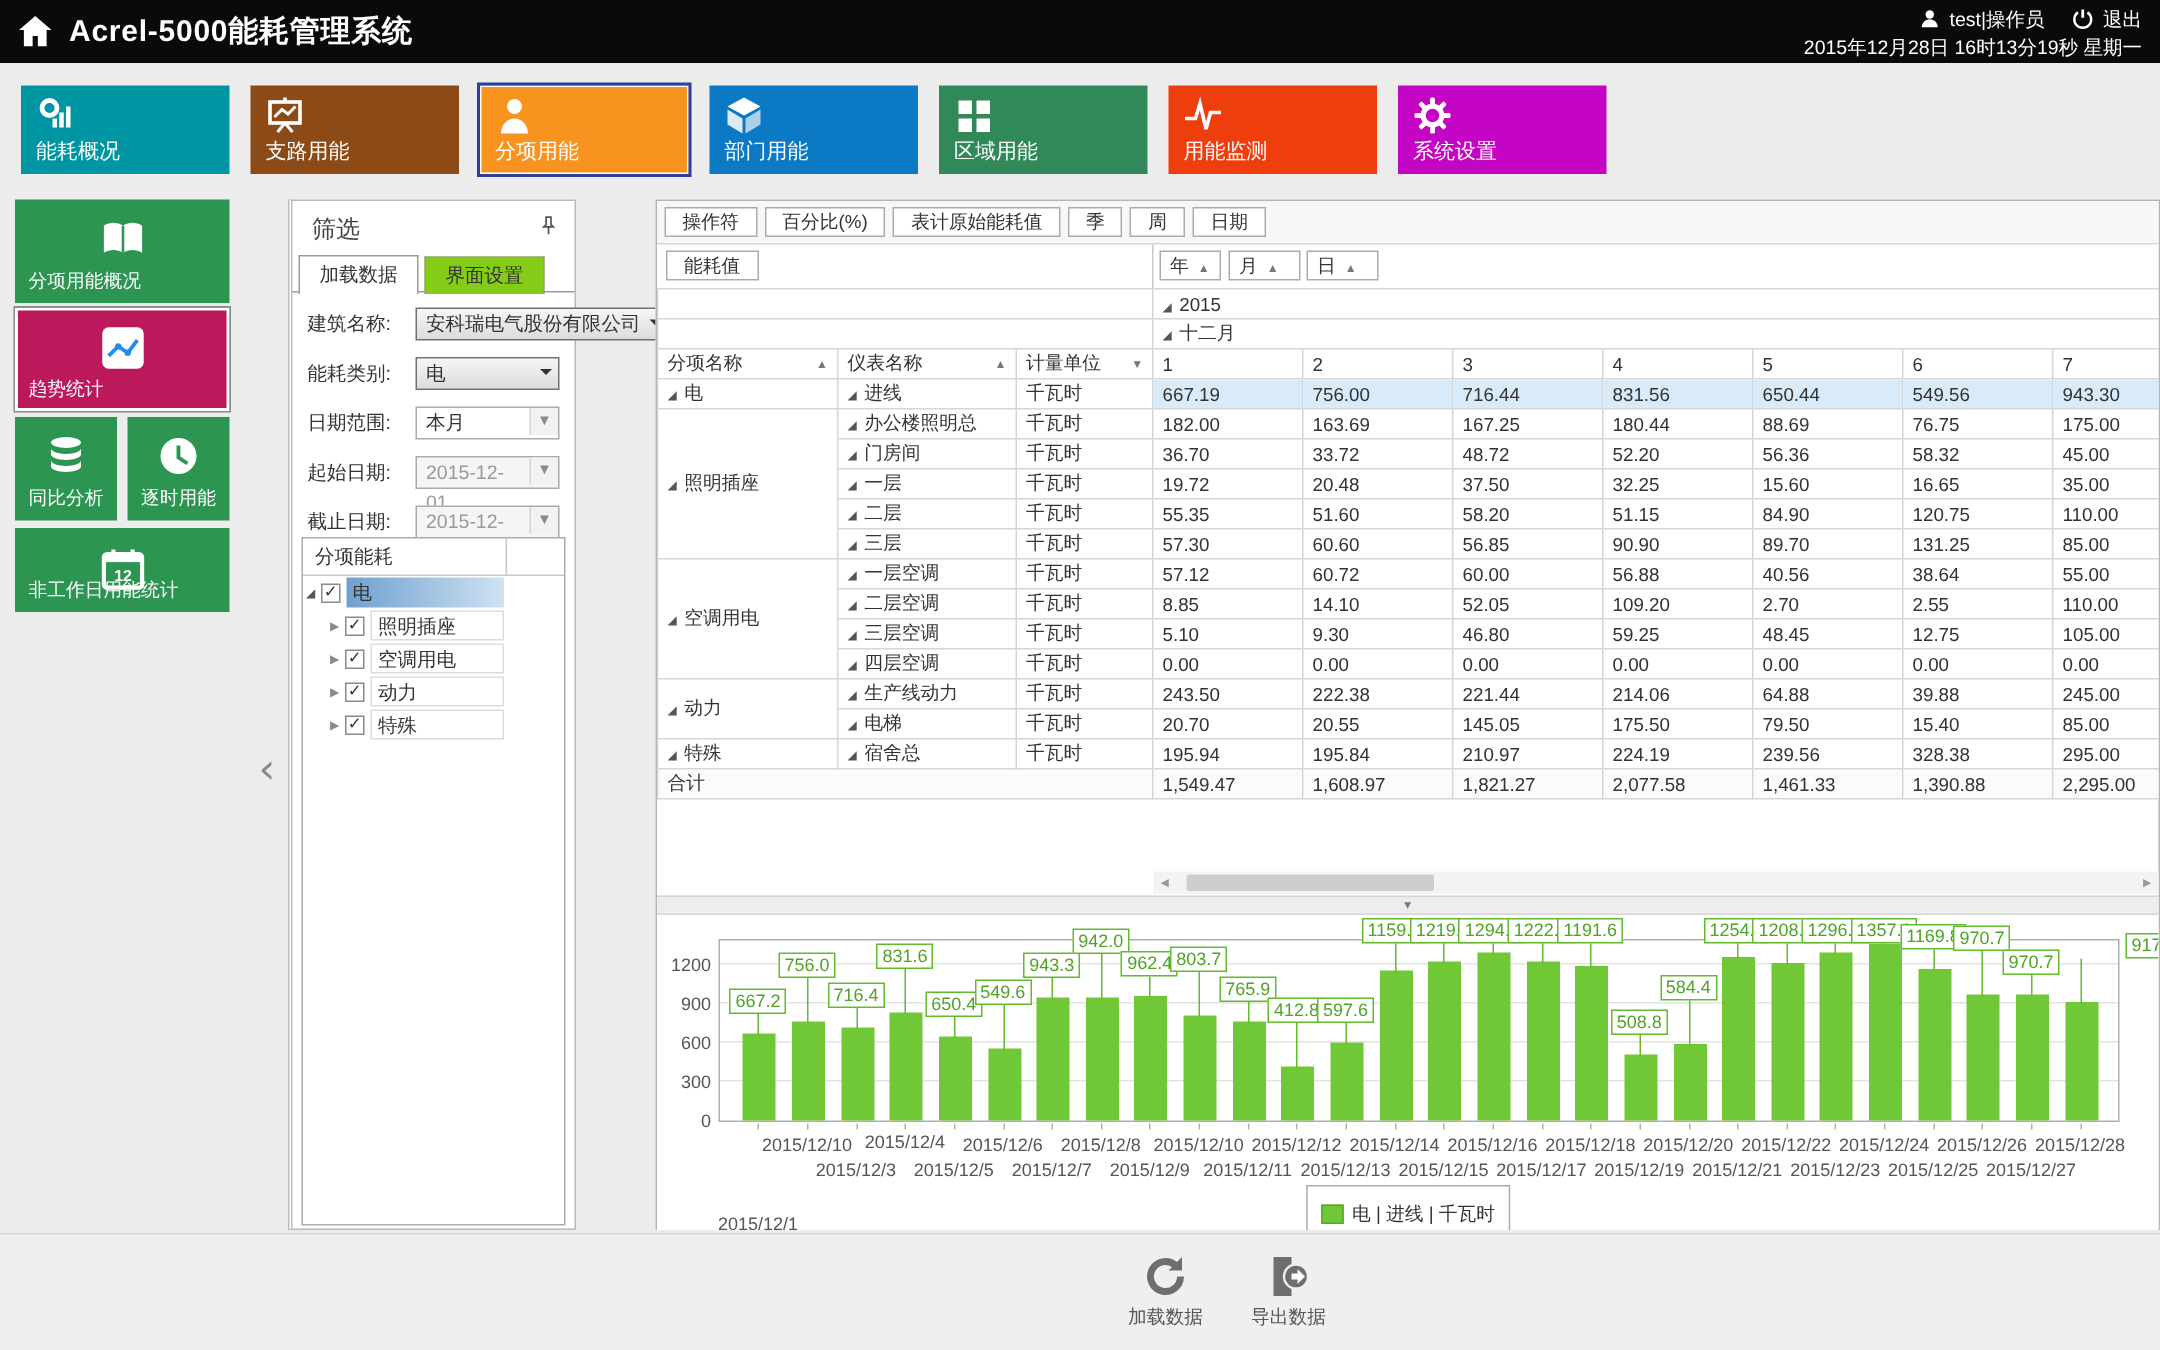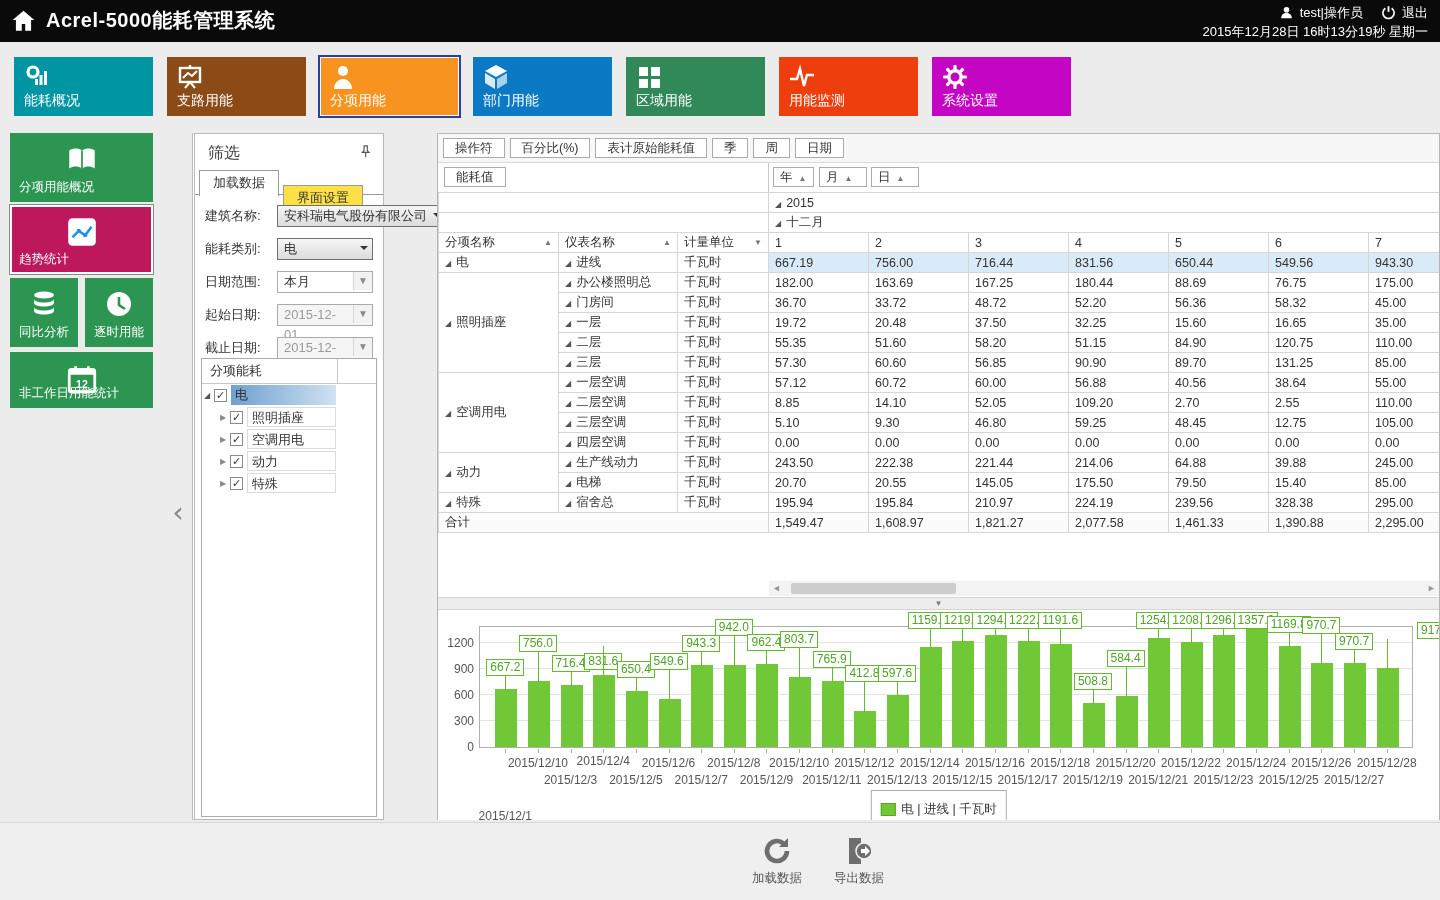--- a/index.html
+++ b/index.html
@@ -26,21 +26,21 @@
   #collapseArrow{position:absolute;left:166px;top:496px;width:24px;height:36px;font-size:28px;
      color:#888;line-height:34px;text-align:center;cursor:pointer;font-family:"DejaVu Sans",sans-serif;}
   
   #filterPanel{position:absolute;left:192px;top:133px;width:192px;height:687px;background:#fff;
      border:1px solid #B9B9B9;border-left:3px double #BDBDBD;}
   #filterHead{position:relative;height:36px;}
   #filterTitle{position:absolute;left:13px;top:9px;font-size:16px;color:#444;}
   #pinIco{position:absolute;right:10px;top:10px;width:13px;height:13px;cursor:pointer;}
   #tabStrip{position:relative;height:25px;margin:0 0 0 0;border-bottom:1px solid #9a9a9a;}
   .ftab{position:relative;display:inline-block;height:25px;line-height:24px;padding:0 13px;font-size:13px;
-     border:1px solid #9a9a9a;border-bottom:none;margin-left:4px;background:#fde047;cursor:pointer;top:15px;}
+     border:1px solid #9a9a9a;border-bottom:none;margin-left:4px;background:#84cc16;cursor:pointer;top:1px;}
   .ftab.act{background:#fff;top:0;height:26px;z-index:2;}
   #fieldList{padding:10px 10px 0 10px;}
   .frow{display:flex;align-items:center;margin-bottom:11px;}
   .flabel{width:72px;font-size:13px;color:#333;flex:none;}
   .fctrl{flex:1;height:22px;position:relative;font-size:13px;}
   .dd{border:1px solid #707070;background:linear-gradient(#F6F6F6,#DCDCDC);height:22px;line-height:20px;
       padding:0 18px 0 6px;white-space:nowrap;overflow:hidden;cursor:pointer;}
   .dd .arr{position:absolute;right:5px;top:8px;width:0;height:0;border:4px solid transparent;border-top-color:#333;}
   .combo{border:1px solid #ABABAB;background:#fff;height:22px;line-height:20px;padding:0 24px 0 6px;cursor:pointer;}
   .combo .cbtn{position:absolute;right:1px;top:1px;width:19px;height:18px;background:#F2F2F2;border-left:1px solid #D5D5D5;
@@ -577,21 +577,21 @@
       <div class="xlbl" style="top: 163px; left: 67.3214px; margin-top: 36px;">2015/12/1</div>
       <div class="xtick" style="left: 99.9643px; top: 139px;"></div>
       <div class="vlbl" style="top: 25px; left: 80.9643px;">756.0</div>
       <div class="conn" style="left: 99.9643px; top: 42px; height: 30px;"></div>
       <div class="xlbl" style="top: 146px; left: 99.9643px;">2015/12/10</div>
       <div class="xtick" style="left: 132.607px; top: 139px;"></div>
       <div class="vlbl" style="top: 45px; left: 113.607px;">716.4</div>
       <div class="conn" style="left: 132.607px; top: 62px; height: 14px;"></div>
       <div class="xlbl" style="top: 163px; left: 132.607px;">2015/12/3</div>
       <div class="xtick" style="left: 165.25px; top: 139px;"></div>
-      <div class="vlbl" style="top: 19px; left: 146.25px; margin-top: 24px;">831.6</div>
+      <div class="vlbl" style="top: 19px; left: 146.25px;">831.6</div>
       <div class="conn" style="left: 165.25px; top: 36px; height: 30px;"></div>
       <div class="xlbl" style="top: 144px; left: 165.25px;">2015/12/4</div>
       <div class="xtick" style="left: 197.893px; top: 139px;"></div>
       <div class="vlbl" style="top: 51px; left: 178.893px;">650.4</div>
       <div class="conn" style="left: 197.893px; top: 68px; height: 14px;"></div>
       <div class="xlbl" style="top: 163px; left: 197.893px;">2015/12/5</div>
       <div class="xtick" style="left: 230.536px; top: 139px;"></div>
       <div class="vlbl" style="top: 43px; left: 211.536px;">549.6</div>
       <div class="conn" style="left: 230.536px; top: 60px; height: 30px;"></div>
       <div class="xlbl" style="top: 146px; left: 230.536px;">2015/12/6</div>

